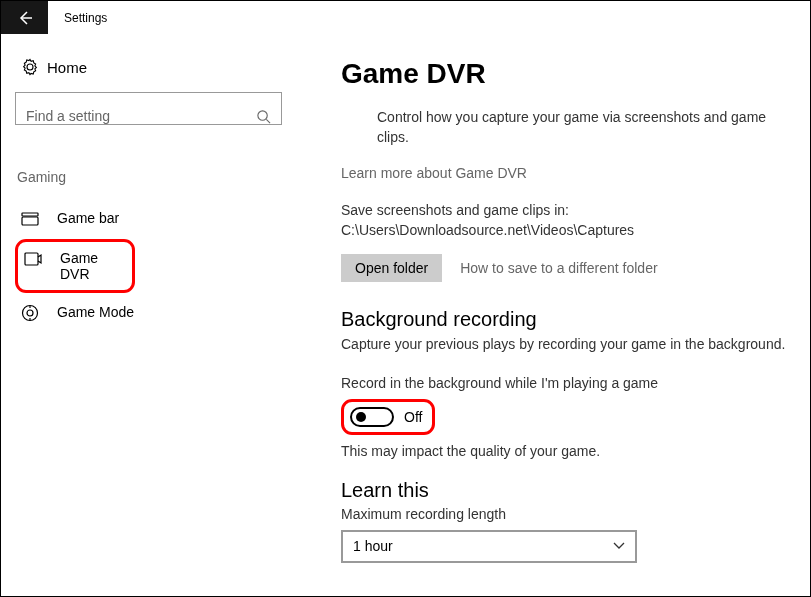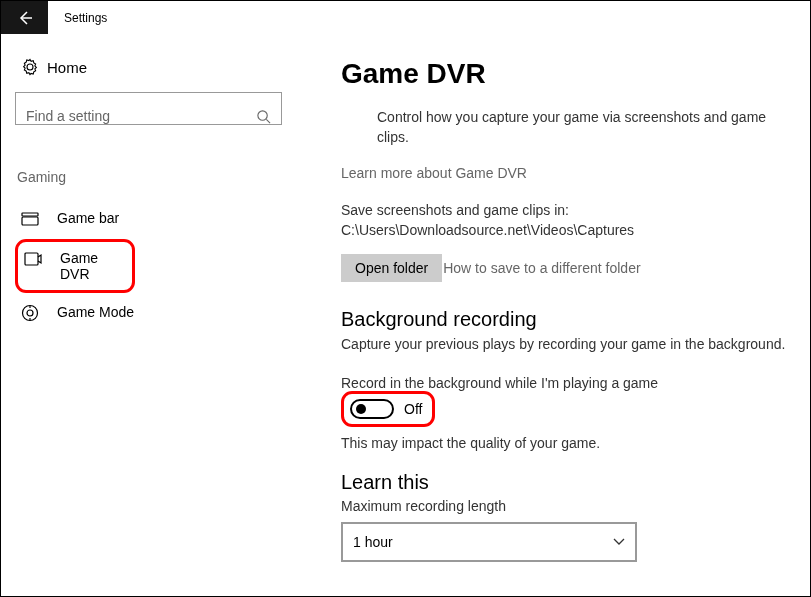--- a/index.html
+++ b/index.html
@@ -137,21 +137,21 @@
     }
     .save-path {
       font-size: 14px;
       color: #333;
       line-height: 1.4;
       margin-bottom: 14px;
     }
     .folder-row {
       display: flex;
       align-items: center;
-      gap: 1px;
+      gap: 18px;
       margin-bottom: 26px;
     }
     .open-folder-btn {
       background: #cccccc;
       border: none;
       padding: 6px 14px;
       font-size: 14px;
       color: #000;
     }
     .folder-help {
@@ -166,20 +166,21 @@
     }
     .sub-desc {
       font-size: 14px;
       color: #333;
       line-height: 1.4;
       margin-bottom: 20px;
     }
     .toggle-label {
       font-size: 14px;
       color: #333;
+      margin-bottom: 8px;
     }
     .toggle-row {
       display: inline-flex;
       align-items: center;
       gap: 10px;
       border: 3px solid #ff0000;
       border-radius: 11px;
       padding: 5px 10px 5px 6px;
       margin-bottom: 8px;
     }
@@ -209,21 +210,21 @@
       color: #333;
       margin-bottom: 20px;
     }
     .field-label {
       font-size: 14px;
       color: #333;
       margin-bottom: 8px;
     }
     .select-box {
       width: 296px;
-      height: 40px;
+      height: 33px;
       border: 2px solid #999;
       display: flex;
       align-items: center;
       justify-content: space-between;
       padding: 0 10px;
       font-size: 14px;
       color: #000;
     }
     .chevron {
       font-size: 11px;

